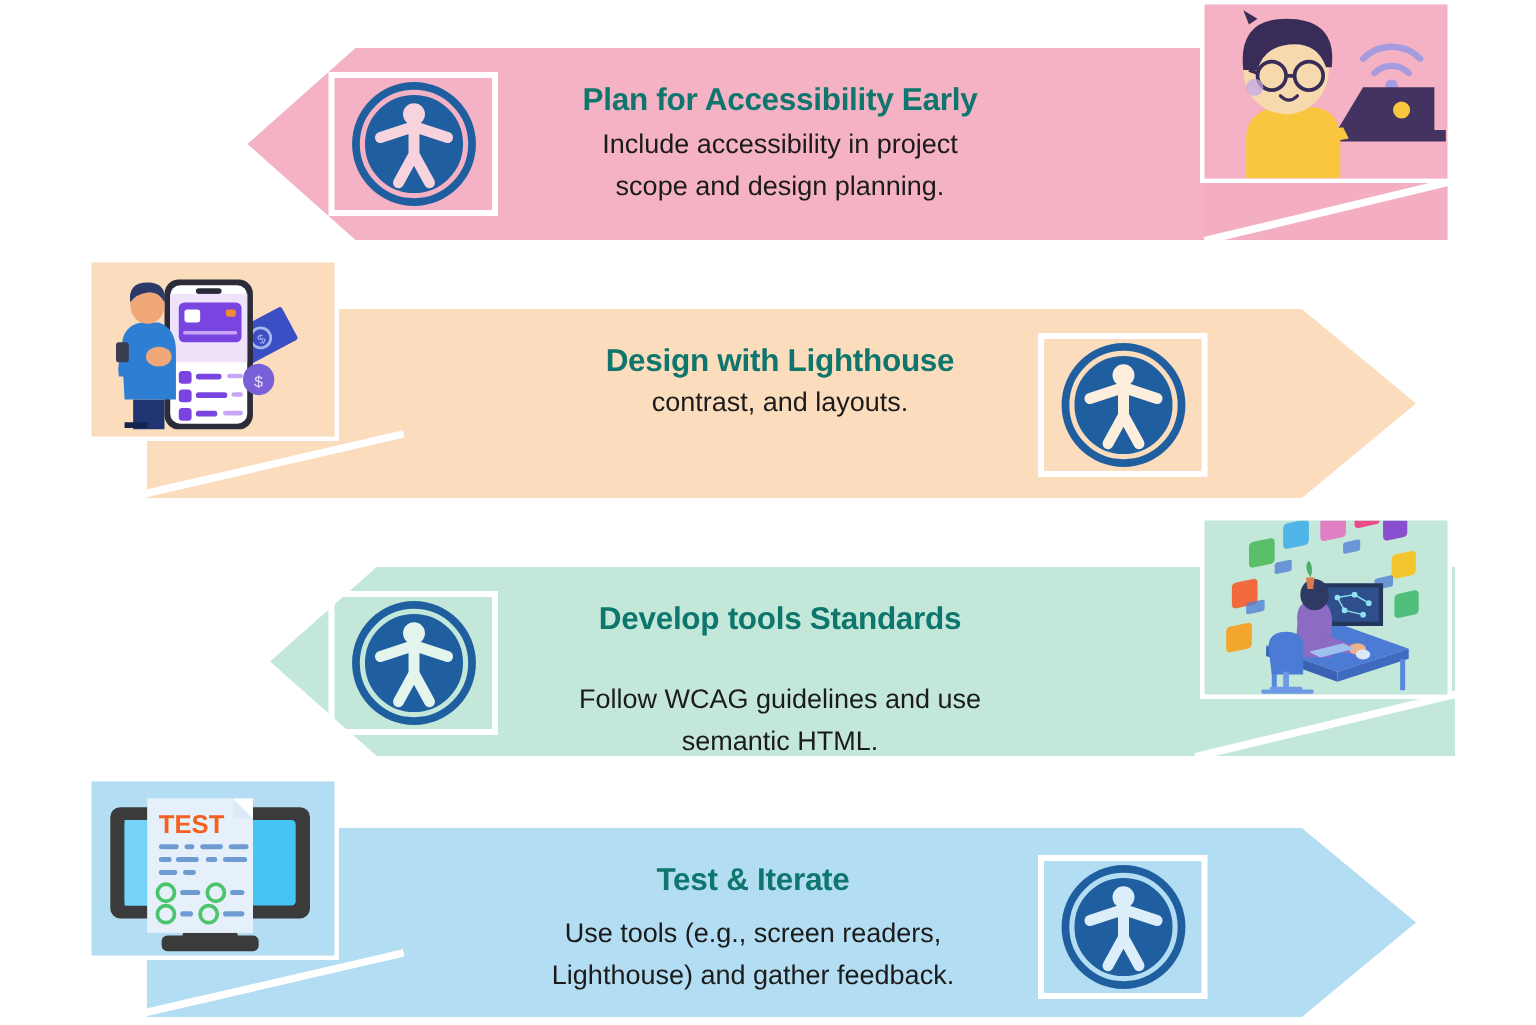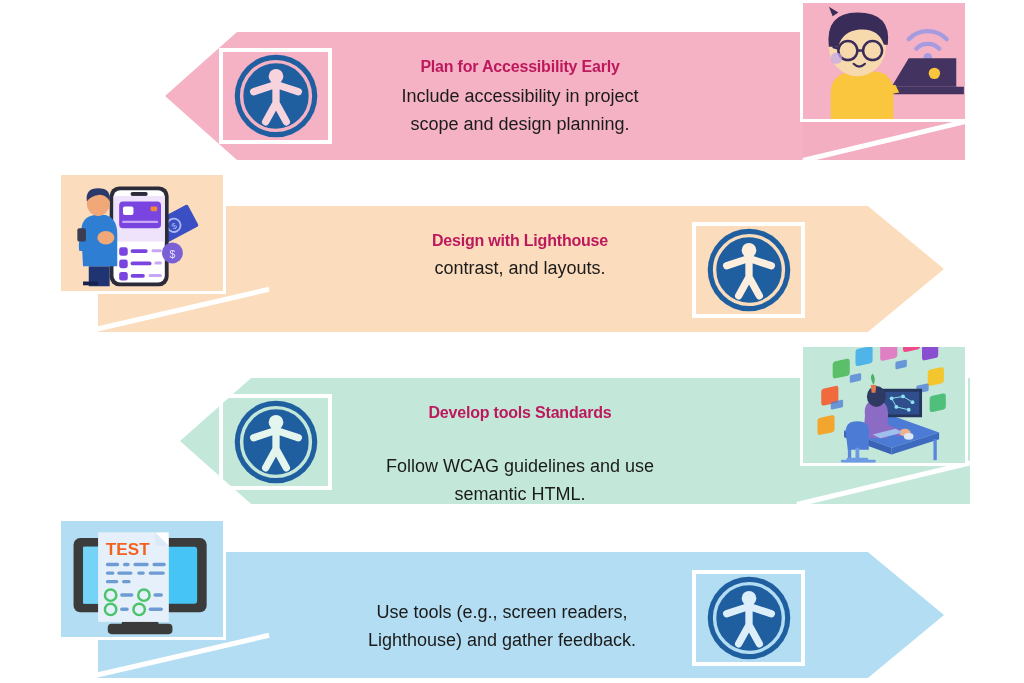--- a/index.html
+++ b/index.html
@@ -36,24 +36,24 @@
   .badge svg { display: block; }
 
   
   .textblock {
     position: absolute;
     text-align: center;
     color: #111111;
   }
   .ttl {
     font-weight: bold;
-    font-size: 16px;
+    font-size: 21px;
     line-height: 26px;
     letter-spacing: -0.2px;
-    color: #be185d;
+    color: #0f766e;
     white-space: nowrap;
   }
   .desc {
     font-size: 18px;
     line-height: 28px;
     color: #1b1b1b;
     margin-top: 2px;
     white-space: nowrap;
   }
 
@@ -295,21 +295,22 @@
         </svg>
       </div>
     </div>
   </div>
 
   <div class="row">
 
     <div class="banner right" style="left:98px; top:552px; width:846px; height:126px; background:#B3DDF2;"></div>
 
     <div class="textblock" style="left:322px; top:574px; width:360px;">
-      <div class="desc" style="margin-top:24px">Use tools (e.g., screen readers,</div>
+      <div class="ttl">Test &amp; Iterate</div>
+      <div class="desc" style="margin-top:8px">Use tools (e.g., screen readers,</div>
       <div class="desc" style="margin-top:0">Lighthouse) and gather feedback.</div>
     </div>
 
     <div class="badge" style="left:692px; top:570px; width:113px; height:96px; background:transparent;">
       <svg width="86" height="86" viewBox="0 0 100 100">
         <circle cx="50" cy="50" r="48" fill="#1F5FA0"></circle>
         <circle cx="50" cy="50" r="40" fill="none" stroke="#B3DDF2" stroke-width="4"></circle>
         <circle cx="50" cy="27" r="8.5" fill="#DCEEF9"></circle>
         <path d="M50 36.5 L50 58 M50 36.5 L24 45 M50 36.5 L76 45 M50 58 L38 80 M50 58 L62 80" stroke="#DCEEF9" stroke-width="8.5" stroke-linecap="round" fill="none"></path>
       </svg>

